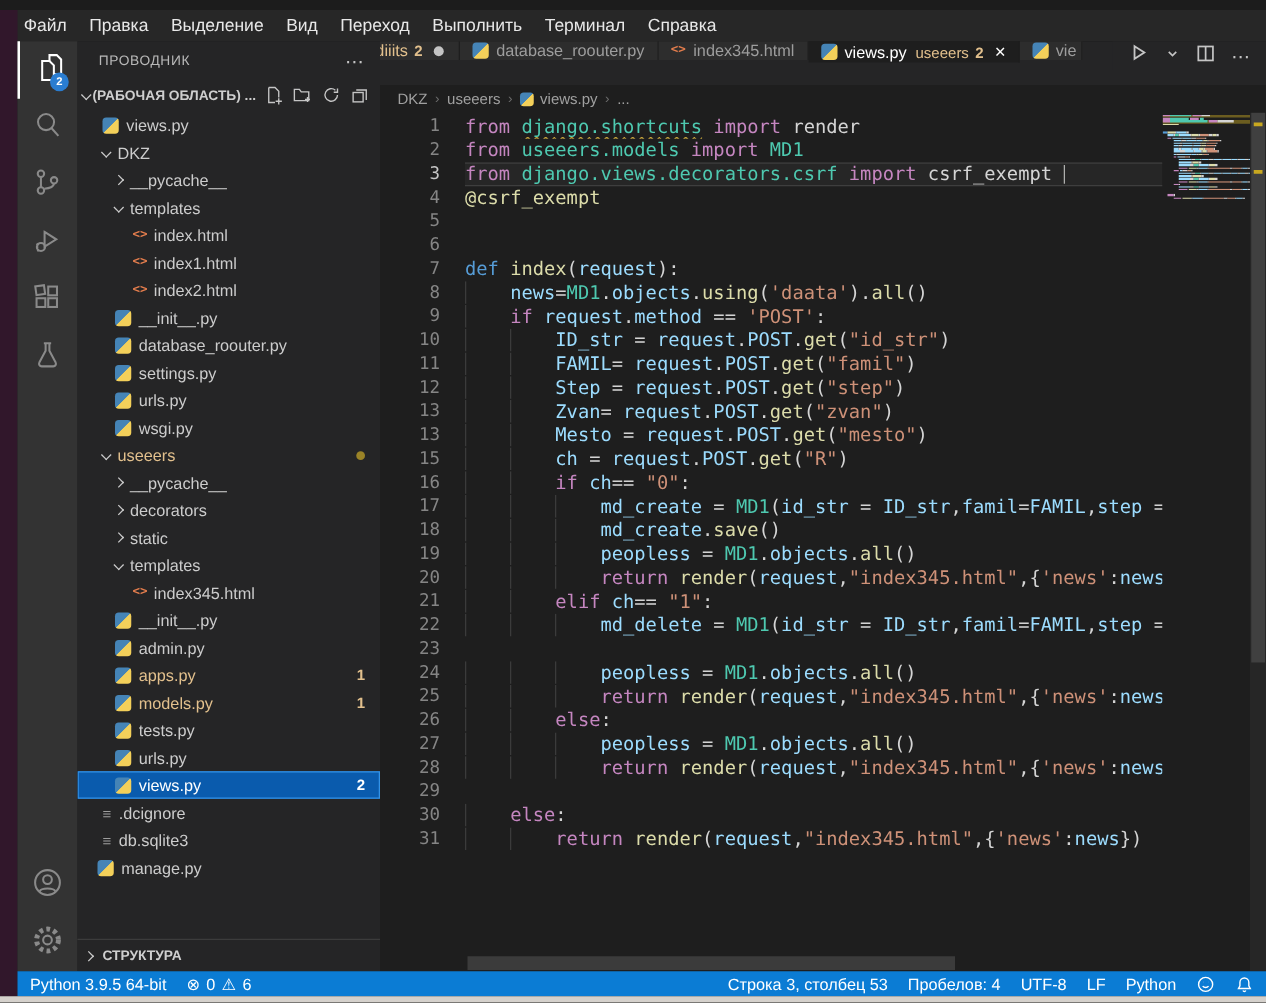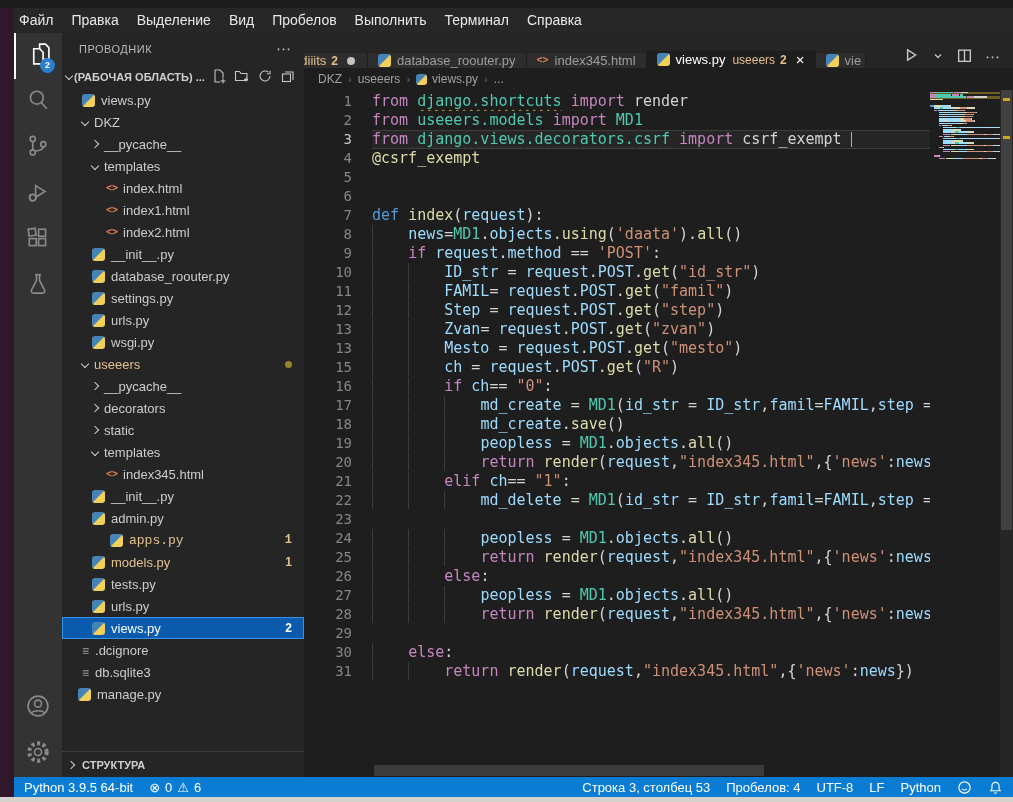--- a/index.html
+++ b/index.html
@@ -49,21 +49,21 @@
   .py-icon { background:linear-gradient(135deg,#4584b6 49%,#f3d05a 51%); border-radius:3px; }
   .html-icon { color:#e37d4d; font-size:10px; font-weight:bold; font-family:"DejaVu Sans Mono",monospace;
     width:auto; margin-right:5px; }
   .list-icon { color:#9e9e9e; font-size:12px; width:auto; margin-right:6px; }
   .outline-row { height:26px; border-top:1px solid #3c3c3c; display:flex; align-items:center;
     padding-left:6px; font-size:11px; font-weight:bold; color:#cfcfcf; }
   .outline-row .chev { margin-right:8px; }
 
   
   .editor { flex:1; background:#1e1e1e; display:flex; flex-direction:column; position:relative; overflow:hidden; }
-  .tabbar { height:35px; background:#252526; display:flex; align-items:flex-end; }
+  .tabbar { height:35px; background:#252526; display:flex; align-items:flex-start; }
   .tab { display:flex; align-items:center; padding:0 10px; font-size:13px; color:#9d9d9d;
     background:#2d2d2d; border-right:1px solid #1e1e1e; white-space:nowrap; overflow:hidden; }
   .tab.active { background:#1e1e1e; color:#ffffff; }
   .tab .ficon { margin-right:6px; }
   .tab-desc { margin-left:7px; color:#e2c08d; font-size:12px; }
   .tab-badge { margin-left:5px; color:#e2c08d; font-weight:bold; font-size:12px; }
   .tab.yellow .tab-label, .tab.yellow .tab-badge { color:#e2c08d; }
   .tab-dirty { width:8px; height:8px; border-radius:50%; background:#c4c4c4; margin-left:9px; flex:none; }
   .tab-close { margin-left:9px; color:#ffffff; font-size:15px; }
   .tab.partial-left { width:64px; justify-content:flex-end; padding-right:12px; }
@@ -112,21 +112,21 @@
 </style>
 </head>
 <body>
 
 <div class="titlebar"></div>
 <div class="menubar">
     <div class="menu-item">Файл</div>
     <div class="menu-item">Правка</div>
     <div class="menu-item">Выделение</div>
     <div class="menu-item">Вид</div>
-    <div class="menu-item">Пробелов</div>
+    <div class="menu-item">Переход</div>
     <div class="menu-item">Выполнить</div>
     <div class="menu-item">Терминал</div>
     <div class="menu-item">Справка</div>
   </div>
 <div class="purple-strip"></div>
 
 <div class="main">
   <div class="activitybar">
     <div class="ab-item active">
       <span><svg width="28" height="28" viewBox="0 0 24 24">
@@ -290,21 +290,21 @@
           <span class="tree-label">index345.html</span>
         </div>
         <div class="tree-row" style="padding-left: 30px;">
           <span class="ficon py-icon"></span>
           <span class="tree-label">__init__.py</span>
         </div>
         <div class="tree-row" style="padding-left: 30px;">
           <span class="ficon py-icon"></span>
           <span class="tree-label">admin.py</span>
         </div>
-        <div class="tree-row modified" style="padding-left: 48px; font-family: Liberation Mono, monospace;">
+        <div class="tree-row modified" style="padding-left: 30px;">
           <span class="ficon py-icon"></span>
           <span class="tree-label">apps.py</span>
           <span class="tree-badge">1</span>
         </div>
         <div class="tree-row modified" style="padding-left: 30px;">
           <span class="ficon py-icon"></span>
           <span class="tree-label">models.py</span>
           <span class="tree-badge">1</span>
         </div>
         <div class="tree-row" style="padding-left: 30px;">

